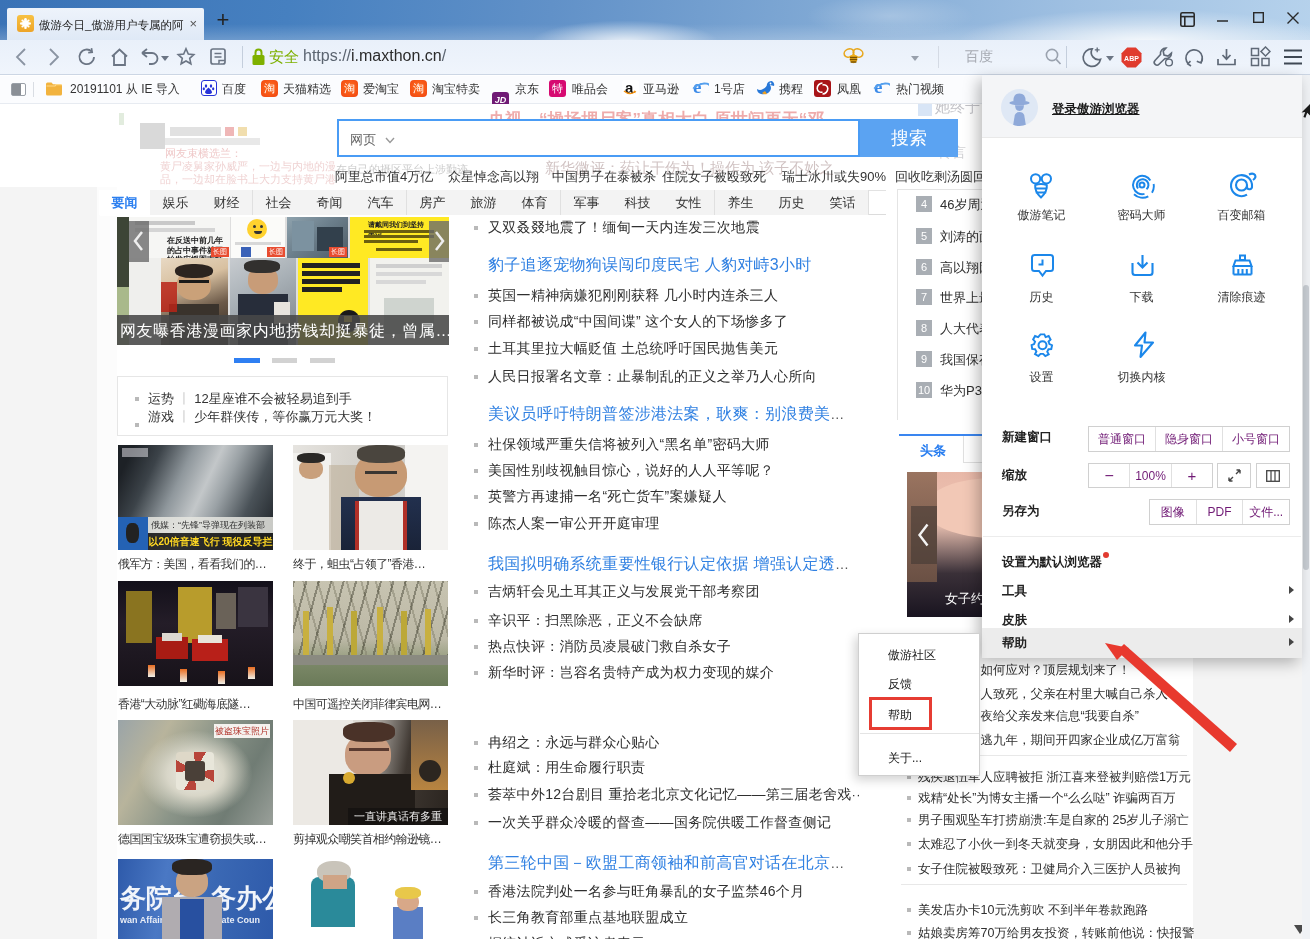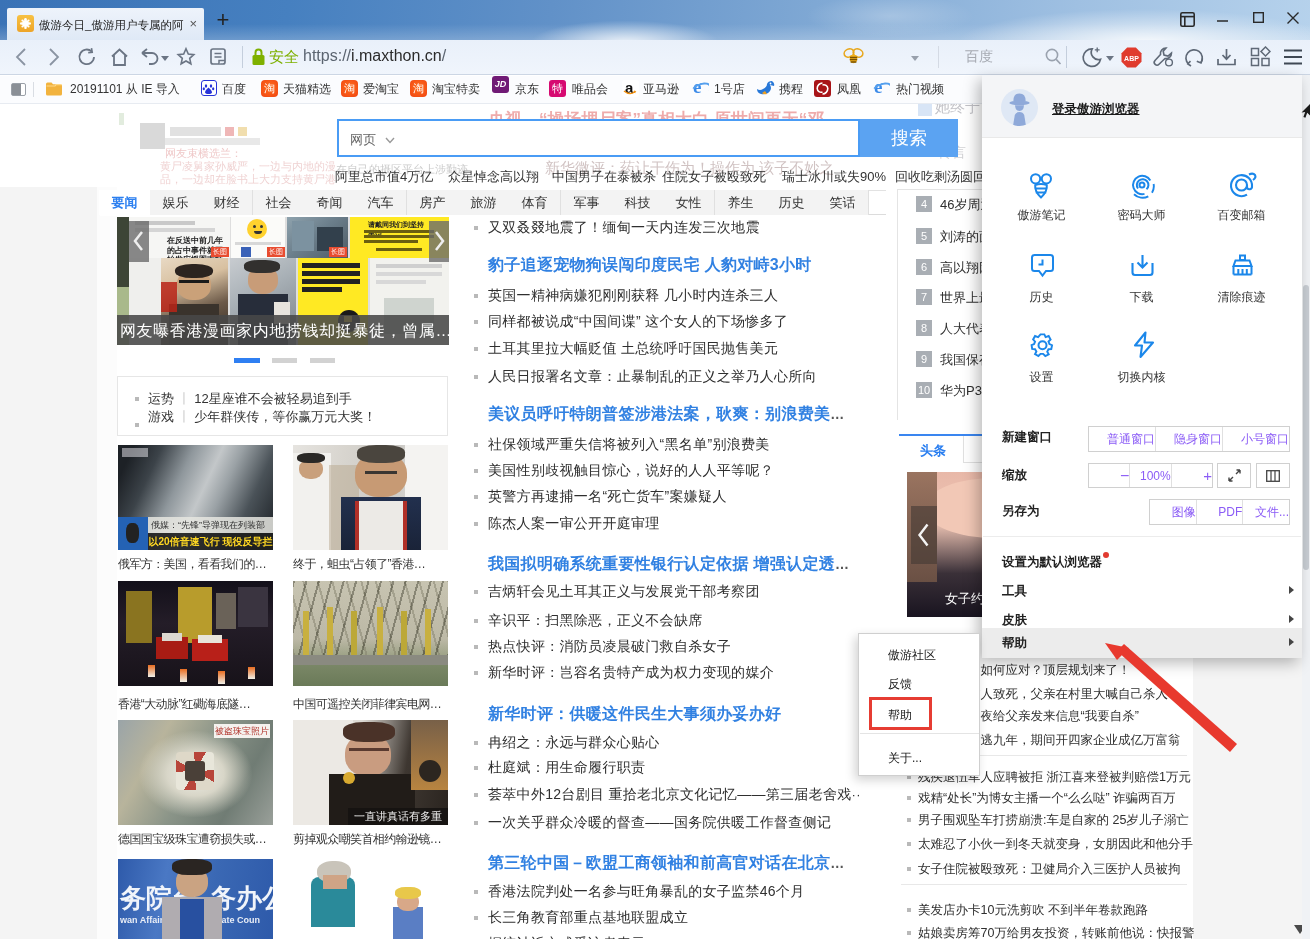--- a/index.html
+++ b/index.html
@@ -52,34 +52,34 @@
 
 #page { position:absolute; left:0; top:104px; width:1310px; height:835px; background:#fff; overflow:hidden; }
 .gutter { position:absolute; background:#f4f4f4; }
 .txt { position:absolute; white-space:nowrap; }
 .bullet { position:absolute; width:4px; height:4px; background:#b9b9b9; }
 .hline { position:absolute; height:1px; background:#e4e4e4; }
 .vline { position:absolute; width:1px; background:#e4e4e4; }
 .news { font-size:14px; letter-spacing:0.3px; color:#2f2f2f; }
 .rk { font-size:13px; color:#2f2f2f; }
 .bn { font-size:12.5px; color:#2f2f2f; }
-.bluehead { font-size:16px; font-weight:bold; color:#3181e2; letter-spacing:0.3px; }
+.bluehead { font-size:16px; font-weight:normal; color:#3181e2; letter-spacing:0.3px; }
 .ctab { position:absolute; top:0; width:52px; height:25px; background:#f3f3f3; border-right:1px solid #e0e0e0;
   font-size:13px; color:#333; text-align:center; line-height:25px; }
 .ctab.on { background:#fff; color:#2b7ff0; border-right:1px solid #e0e0e0; font-weight:bold; }
 .thumb { position:absolute; width:155px; height:105px; overflow:hidden; }
 .cap { position:absolute; font-size:12px; letter-spacing:-0.6px; color:#333; white-space:nowrap; }
 .rknum { position:absolute; width:16px; height:16px; background:#a9aeb4; color:#fff; font-size:11px;
   text-align:center; line-height:16px; }
 .marr { position:absolute; width:0; height:0; border-left:5px solid #444; border-top:4px solid transparent; border-bottom:4px solid transparent; }
 .mico { position:absolute; }
 .mlabel { position:absolute; font-size:12px; color:#333; text-align:center; }
 .mrow { position:absolute; font-size:12.5px; color:#222; font-weight:bold; white-space:nowrap; }
 .btngroup { position:absolute; height:26px; border:1px solid #d0d0d0; display:flex; }
-.btngroup span { flex:1; text-align:right; font-size:12px; color:#8b5cf6; line-height:24px; border-right:1px solid #e0e0e0; white-space:nowrap; }
+.btngroup span { flex:1; text-align:center; font-size:12px; color:#701a75; line-height:24px; border-right:1px solid #e0e0e0; white-space:nowrap; }
 .btngroup span:last-child { border-right:none; }
 .btnsq { position:absolute; width:34px; height:25px; border:1px solid #d0d0d0; display:flex; align-items:center; justify-content:center; }
 </style>
 </head>
 <body>
 <div id="win">
 <div id="titlebar">
   <div id="tab">
         <div class="fav"></div>
         <div class="t">傲游今日_傲游用户专属的阿</div>
@@ -226,21 +226,21 @@
             <path d="M6.5 5.5 Q9.5 8 10 10 Q10 12 6.5 12 Q3 12 3 10 Q3.5 8 6.5 5.5Z"></path>
           </g>
         </svg></div>
   <div class="bm" style="left:222px;top:5px">百度</div>
   <div class="bmic tao" style="left:261px;top:4px"></div>
   <div class="bm" style="left:283px;top:5px">天猫精选</div>
   <div class="bmic tao" style="left:341px;top:4px"></div>
   <div class="bm" style="left:363px;top:5px">爱淘宝</div>
   <div class="bmic tao" style="left:410px;top:4px"></div>
   <div class="bm" style="left:432px;top:5px">淘宝特卖</div>
-  <div class="bmic" style="left:492px;top:0;width:17px;height:17px;background:#701a75;color:#fff;font-size:9px;font-weight:bold;font-style:italic;text-align:center;line-height:17px">JD</div>
+  <div class="bmic" style="left:492px;top:16px;width:17px;height:17px;background:#701a75;color:#fff;font-size:9px;font-weight:bold;font-style:italic;text-align:center;line-height:17px">JD</div>
   <div class="bm" style="left:515px;top:5px">京东</div>
   <div class="bmic" style="left:549px;top:4px;width:17px;height:17px;background:#d60a71;color:#fff;font-size:11px;text-align:center;line-height:17px">特</div>
   <div class="bm" style="left:572px;top:5px">唯品会</div>
   <div class="bmic" style="left:622px;top:4px;width:17px;height:17px;background:#fff">
         <span style="position:absolute;left:3px;top:-1px;font-size:15px;font-weight:bold;color:#111">a</span>
         <svg style="position:absolute;left:1px;top:10px" width="14" height="6" viewBox="0 0 14 6">
           <path d="M1 1 Q7 6 12 1.5 L11 1.2 M12 1.5 L11.6 3" fill="none" stroke="#f29111" stroke-width="1.4"></path>
         </svg>
       </div>
   <div class="bm" style="left:643px;top:5px">亚马逊</div>
@@ -496,37 +496,36 @@
   <div class="bullet" style="left:474px;top:190px"></div>
       <div class="txt news" style="left:488px;top:183px">英国一精神病嫌犯刚刚获释  几小时内连杀三人</div>
   <div class="bullet" style="left:474px;top:216px"></div>
       <div class="txt news" style="left:488px;top:209px">同样都被说成“中国间谍”  这个女人的下场惨多了</div>
   <div class="bullet" style="left:474px;top:243px"></div>
       <div class="txt news" style="left:488px;top:236px">土耳其里拉大幅贬值  土总统呼吁国民抛售美元</div>
   <div class="bullet" style="left:474px;top:271px"></div>
       <div class="txt bluehead" style="left:488px;top:300px">美议员呼吁特朗普签涉港法案，耿爽：别浪费美<span style="color:#555;font-size:14px">…</span></div>
   <div class="txt news" style="left:488px;top:264px">人民日报署名文章：止暴制乱的正义之举乃人心所向</div>
   <div class="bullet" style="left:474px;top:339px"></div>
-      <div class="txt news" style="left:488px;top:332px">社保领域严重失信将被列入“黑名单”别浪费美</div>
+      <div class="txt news" style="left:488px;top:332px">社保领域严重失信将被列入“黑名单”密码大师</div>
   <div class="bullet" style="left:474px;top:365px"></div>
       <div class="txt news" style="left:488px;top:358px">美国性别歧视触目惊心，说好的人人平等呢？</div>
   <div class="bullet" style="left:474px;top:391px"></div>
       <div class="txt news" style="left:488px;top:384px">英警方再逮捕一名“死亡货车”案嫌疑人</div>
   <div class="bullet" style="left:474px;top:418px"></div>
       <div class="txt news" style="left:488px;top:411px">陈杰人案一审公开开庭审理</div>
   <div class="txt bluehead" style="left:488px;top:450px">我国拟明确系统重要性银行认定依据  增强认定透<span style="color:#555;font-size:14px">…</span></div>
   <div class="bullet" style="left:474px;top:486px"></div>
       <div class="txt news" style="left:488px;top:479px">吉炳轩会见土耳其正义与发展党干部考察团</div>
   <div class="bullet" style="left:474px;top:515px"></div>
       <div class="txt news" style="left:488px;top:508px">辛识平：扫黑除恶，正义不会缺席</div>
   <div class="bullet" style="left:474px;top:541px"></div>
       <div class="txt news" style="left:488px;top:534px">热点快评：消防员凌晨破门救自杀女子</div>
   <div class="bullet" style="left:474px;top:567px"></div>
       <div class="txt news" style="left:488px;top:560px">新华时评：岂容名贵特产成为权力变现的媒介</div>
-  <div class="txt bluehead" style="left:488px;top:600px">新华时评：供暖这件民生大事须办妥办好</div>
   <div class="bullet" style="left:474px;top:637px"></div>
       <div class="txt news" style="left:488px;top:630px">冉绍之：永远与群众心贴心</div>
   <div class="bullet" style="left:474px;top:662px"></div>
       <div class="txt news" style="left:488px;top:655px">杜庭斌：用生命履行职责</div>
   <div class="bullet" style="left:474px;top:689px"></div>
       <div class="txt news" style="left:488px;top:682px">荟萃中外12台剧目  重拾老北京文化记忆——第三届老舍戏<span style="font-size:13px">··</span></div>
   <div class="bullet" style="left:474px;top:717px"></div>
       <div class="txt news" style="left:488px;top:710px">一次关乎群众冷暖的督查——国务院供暖工作督查侧记</div>
   <div class="txt bluehead" style="left:488px;top:749px">第三轮中国－欧盟工商领袖和前高官对话在北京<span style="color:#555;font-size:14px">…</span></div>
   <div class="bullet" style="left:474px;top:786px"></div>

